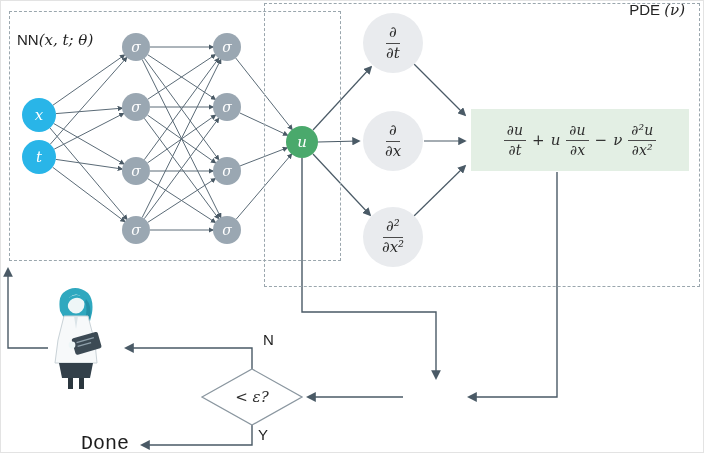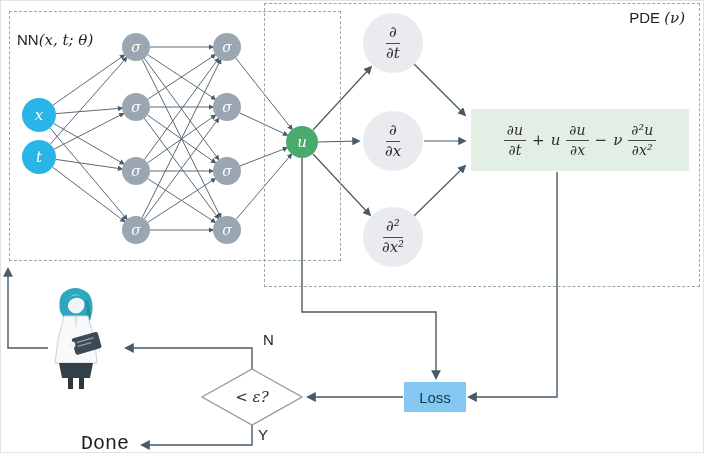--- a/index.html
+++ b/index.html
@@ -103,21 +103,21 @@
 
     <polygon points="201,396 251,368 301,396 251,424" fill="#ffffff" stroke="#8b97a0" stroke-width="1.3"></polygon>
   </svg>
 
   <div class="dash nn-dash"></div>
   <div class="dash pde-dash"></div>
 
   <div class="box-label" style="left:16px;top:30px;">
     <span>NN</span><span class="math">(x, t; θ)</span>
   </div>
-  <div class="box-label" style="right:18px;top:8px;">
+  <div class="box-label" style="right:18px;top:0;">
     <span>PDE</span> <span class="math">(ν)</span>
   </div>
 
   <div class="node in" style="left:21px;top:97px;">x</div>
   <div class="node in" style="left:21px;top:139px;">t</div>
 
   <div class="node sg" style="left:121px;top:32px;">σ</div>
   <div class="node sg" style="left:121px;top:92px;">σ</div>
   <div class="node sg" style="left:121px;top:156px;">σ</div>
   <div class="node sg" style="left:121px;top:215px;">σ</div>
@@ -159,21 +159,20 @@
         <span class="fd">∂x</span>
       </span>
     <span class="op">−</span>
     <span class="coef">ν</span>
     <span class="frac">
         <span class="fn">∂²u</span>
         <span class="fd">∂x²</span>
       </span>
   </div>
 
-  <div class="loss">Loss</div>
 
   <div class="lbl cond">&lt; ε?</div>
   <div class="lbl n-lbl">N</div>
   <div class="lbl y-lbl">Y</div>
   <div class="lbl done-lbl">Done</div>
 
   <svg class="scientist" width="76" height="106" viewBox="0 0 76 106">
     <path d="M 18,8 Q 30,-2 43,8 Q 49,15 47,28 L 45,36 Q 30,32 20,35 L 15,26 Q 13,13 18,8 z" fill="#2fa8bf"></path>
     <ellipse cx="31" cy="19" rx="8.5" ry="9.5" fill="#eef6f7"></ellipse>
     <path d="M 21,16 Q 29,5 42,14 L 43,22 Q 37,11 30,13 Q 24,14 22,22 z" fill="#2fa8bf"></path>

